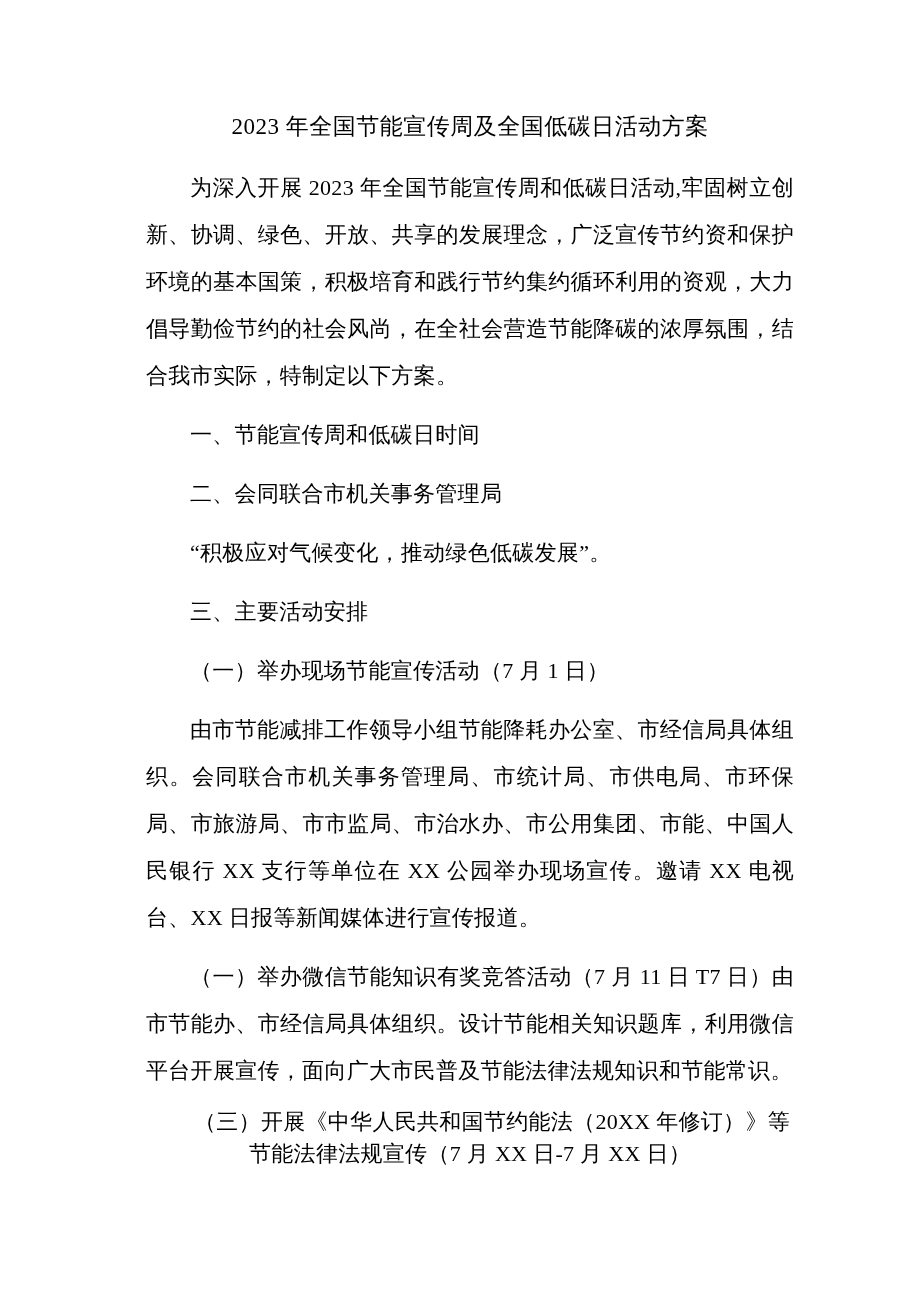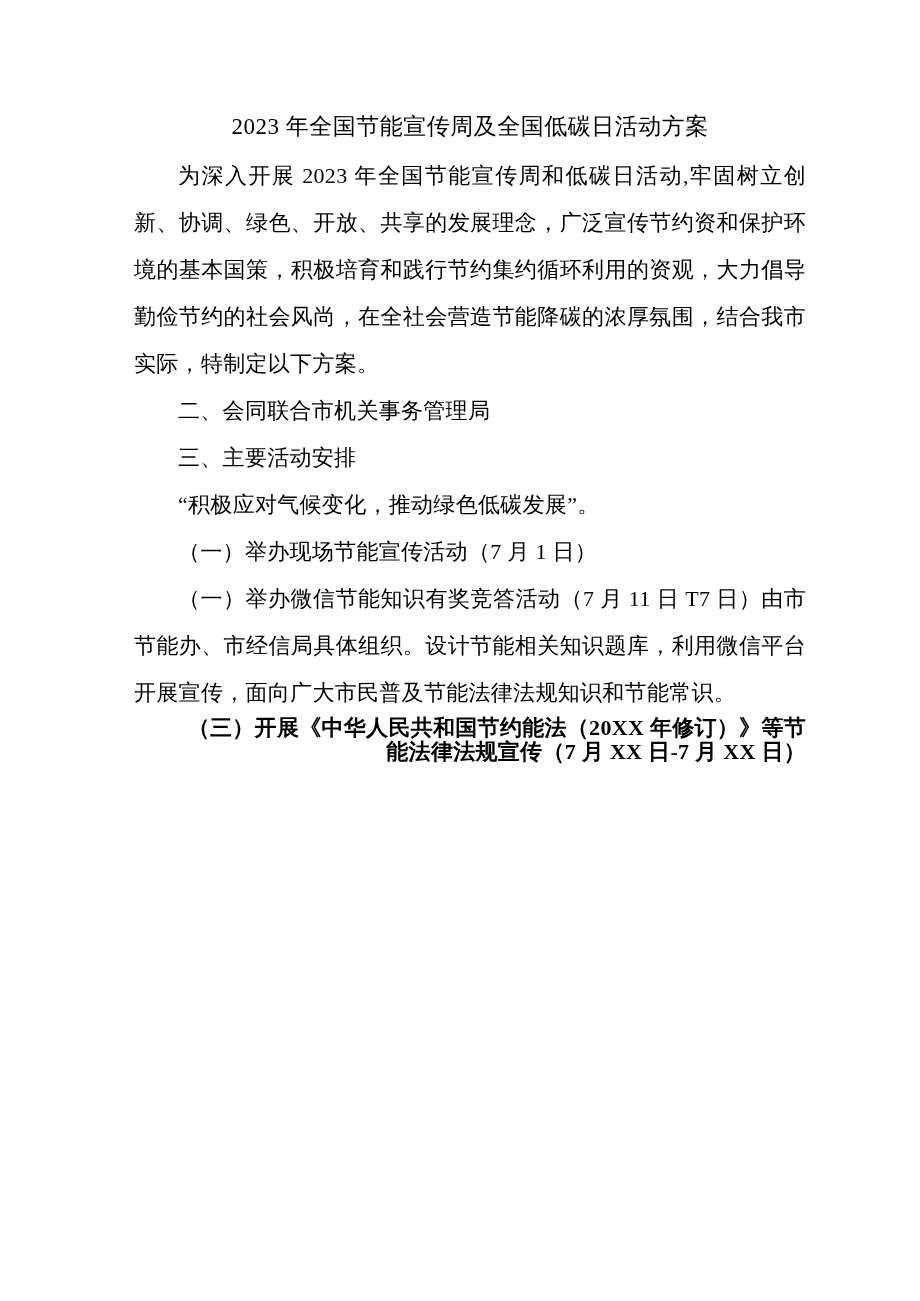--- a/index.html
+++ b/index.html
@@ -25,49 +25,50 @@
   .doc-title {
     margin: 0;
     font-size: 23px;
     font-weight: normal;
     line-height: 51px;
     text-align: center;
     letter-spacing: 0.5px;
     white-space: nowrap;
   }
   p.para {
-    margin: 0;
+    margin: 12px;
     font-size: 22px;
     line-height: 47px;
     text-align: justify;
     text-indent: 44px;
     letter-spacing: 0.3px;
     word-break: normal;
   }
   p.para.tight {
-    line-height: 24px;
-    text-align: right;
-    font-weight: bold;
+    line-height: 32px;
+    text-align: center;
   }
 </style>
 </head>
 <body>
 
 <div class="page">
   <h1 class="doc-title">2023 年全国节能宣传周及全国低碳日活动方案</h1>
 
   <p class="para">为深入开展 2023 年全国节能宣传周和低碳日活动,牢固树立创新、协调、绿色、开放、共享的发展理念，广泛宣传节约资和保护环境的基本国策，积极培育和践行节约集约循环利用的资观，大力倡导勤俭节约的社会风尚，在全社会营造节能降碳的浓厚氛围，结合我市实际，特制定以下方案。</p>
 
+  <p class="para">一、节能宣传周和低碳日时间</p>
 
 
   <p class="para">二、会同联合市机关事务管理局</p>
 
+  <p class="para">“积极应对气候变化，推动绿色低碳发展”。</p>
+
   <p class="para">三、主要活动安排</p>
-
-  <p class="para">“积极应对气候变化，推动绿色低碳发展”。</p>
 
   <p class="para">（一）举办现场节能宣传活动（7 月 1 日）</p>
 
+  <p class="para">由市节能减排工作领导小组节能降耗办公室、市经信局具体组织。会同联合市机关事务管理局、市统计局、市供电局、市环保局、市旅游局、市市监局、市治水办、市公用集团、市能、中国人民银行 XX 支行等单位在 XX 公园举办现场宣传。邀请 XX 电视台、XX 日报等新闻媒体进行宣传报道。</p>
 
   <p class="para">（一）举办微信节能知识有奖竞答活动（7 月 11 日 T7 日）由市节能办、市经信局具体组织。设计节能相关知识题库，利用微信平台开展宣传，面向广大市民普及节能法律法规知识和节能常识。</p>
 
   <p class="para tight">（三）开展《中华人民共和国节约能法（20XX 年修订）》等节能法律法规宣传（7 月 XX 日-7 月 XX 日）</p>
 </div>
 
 </body></html>

